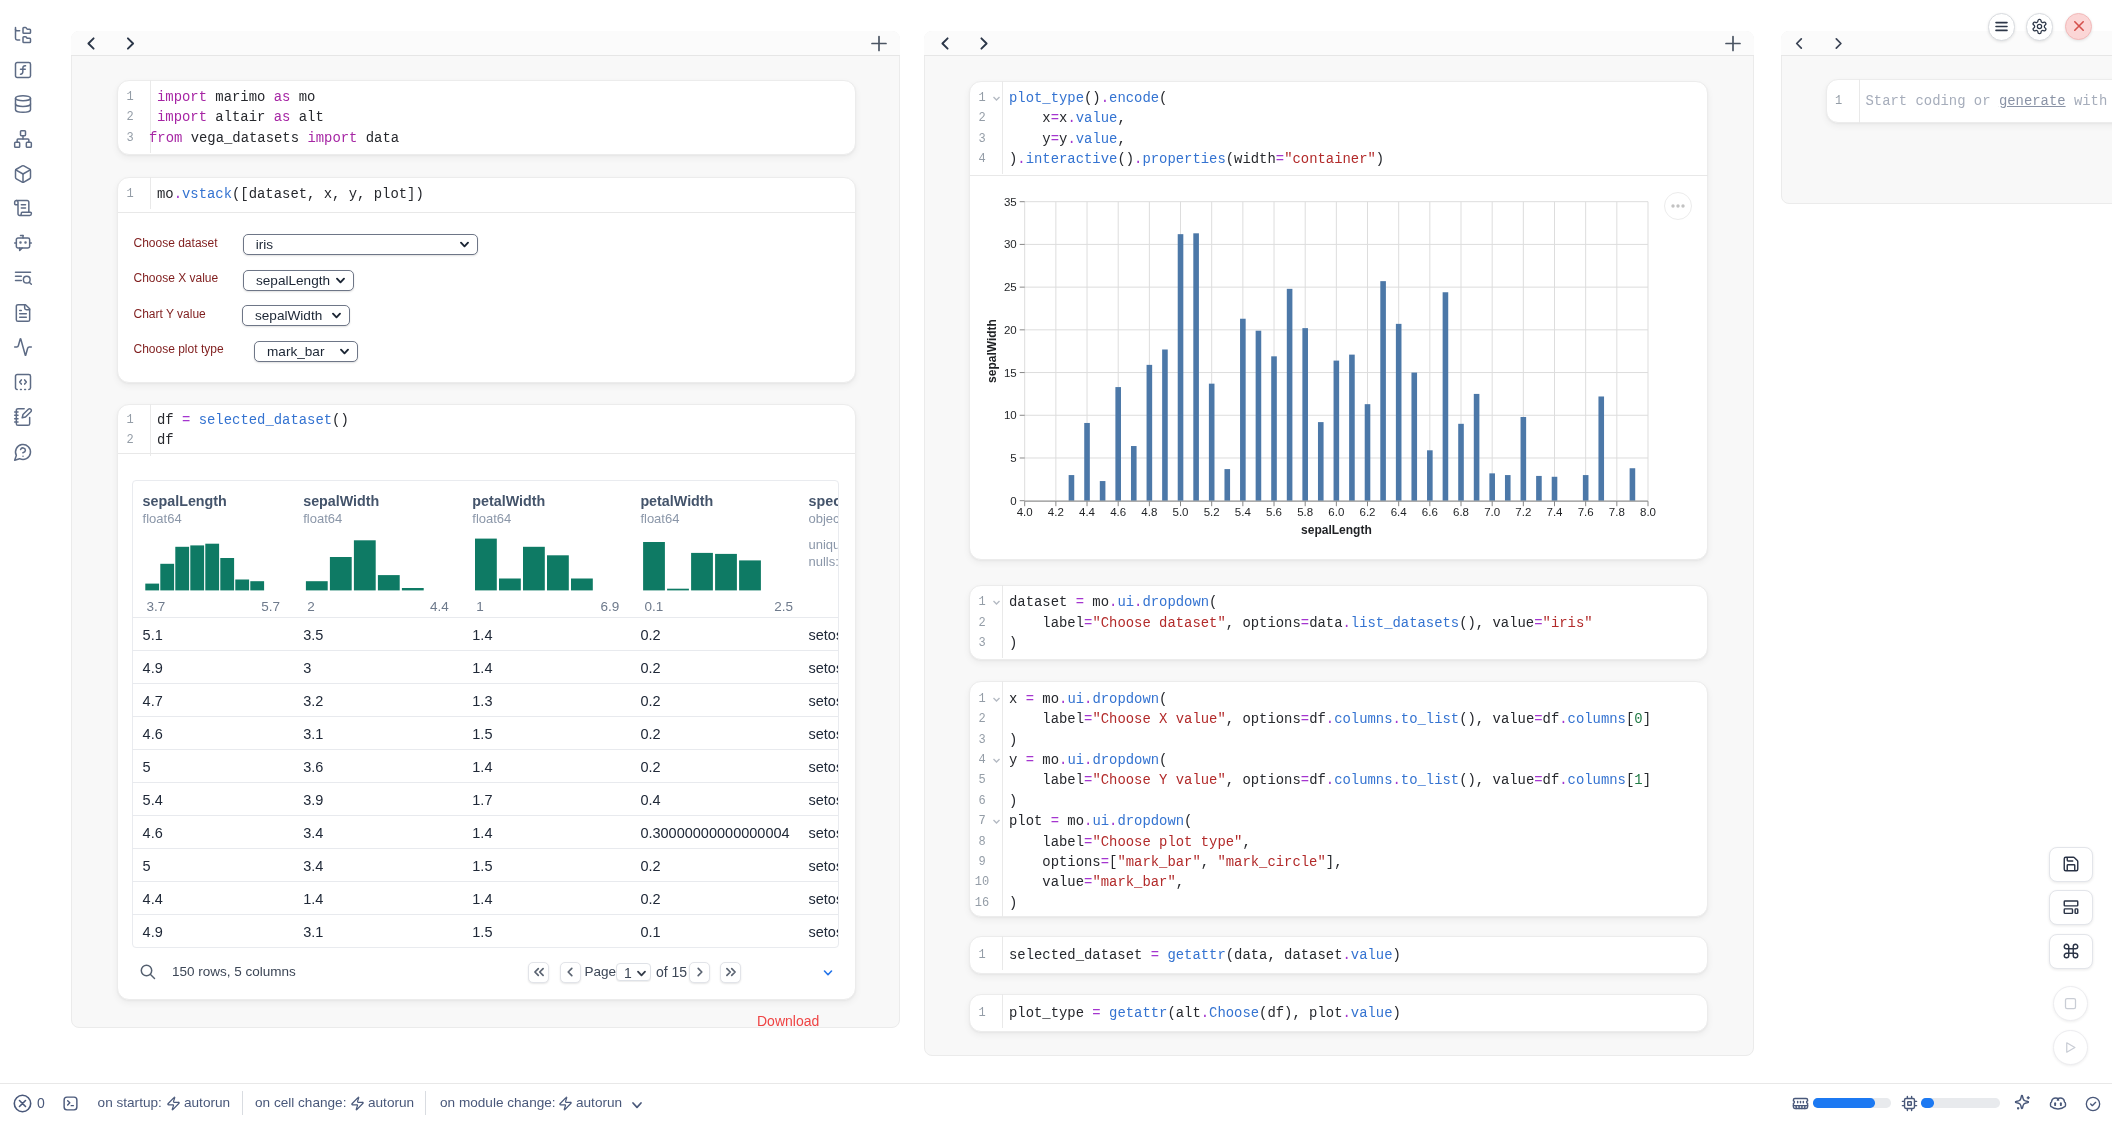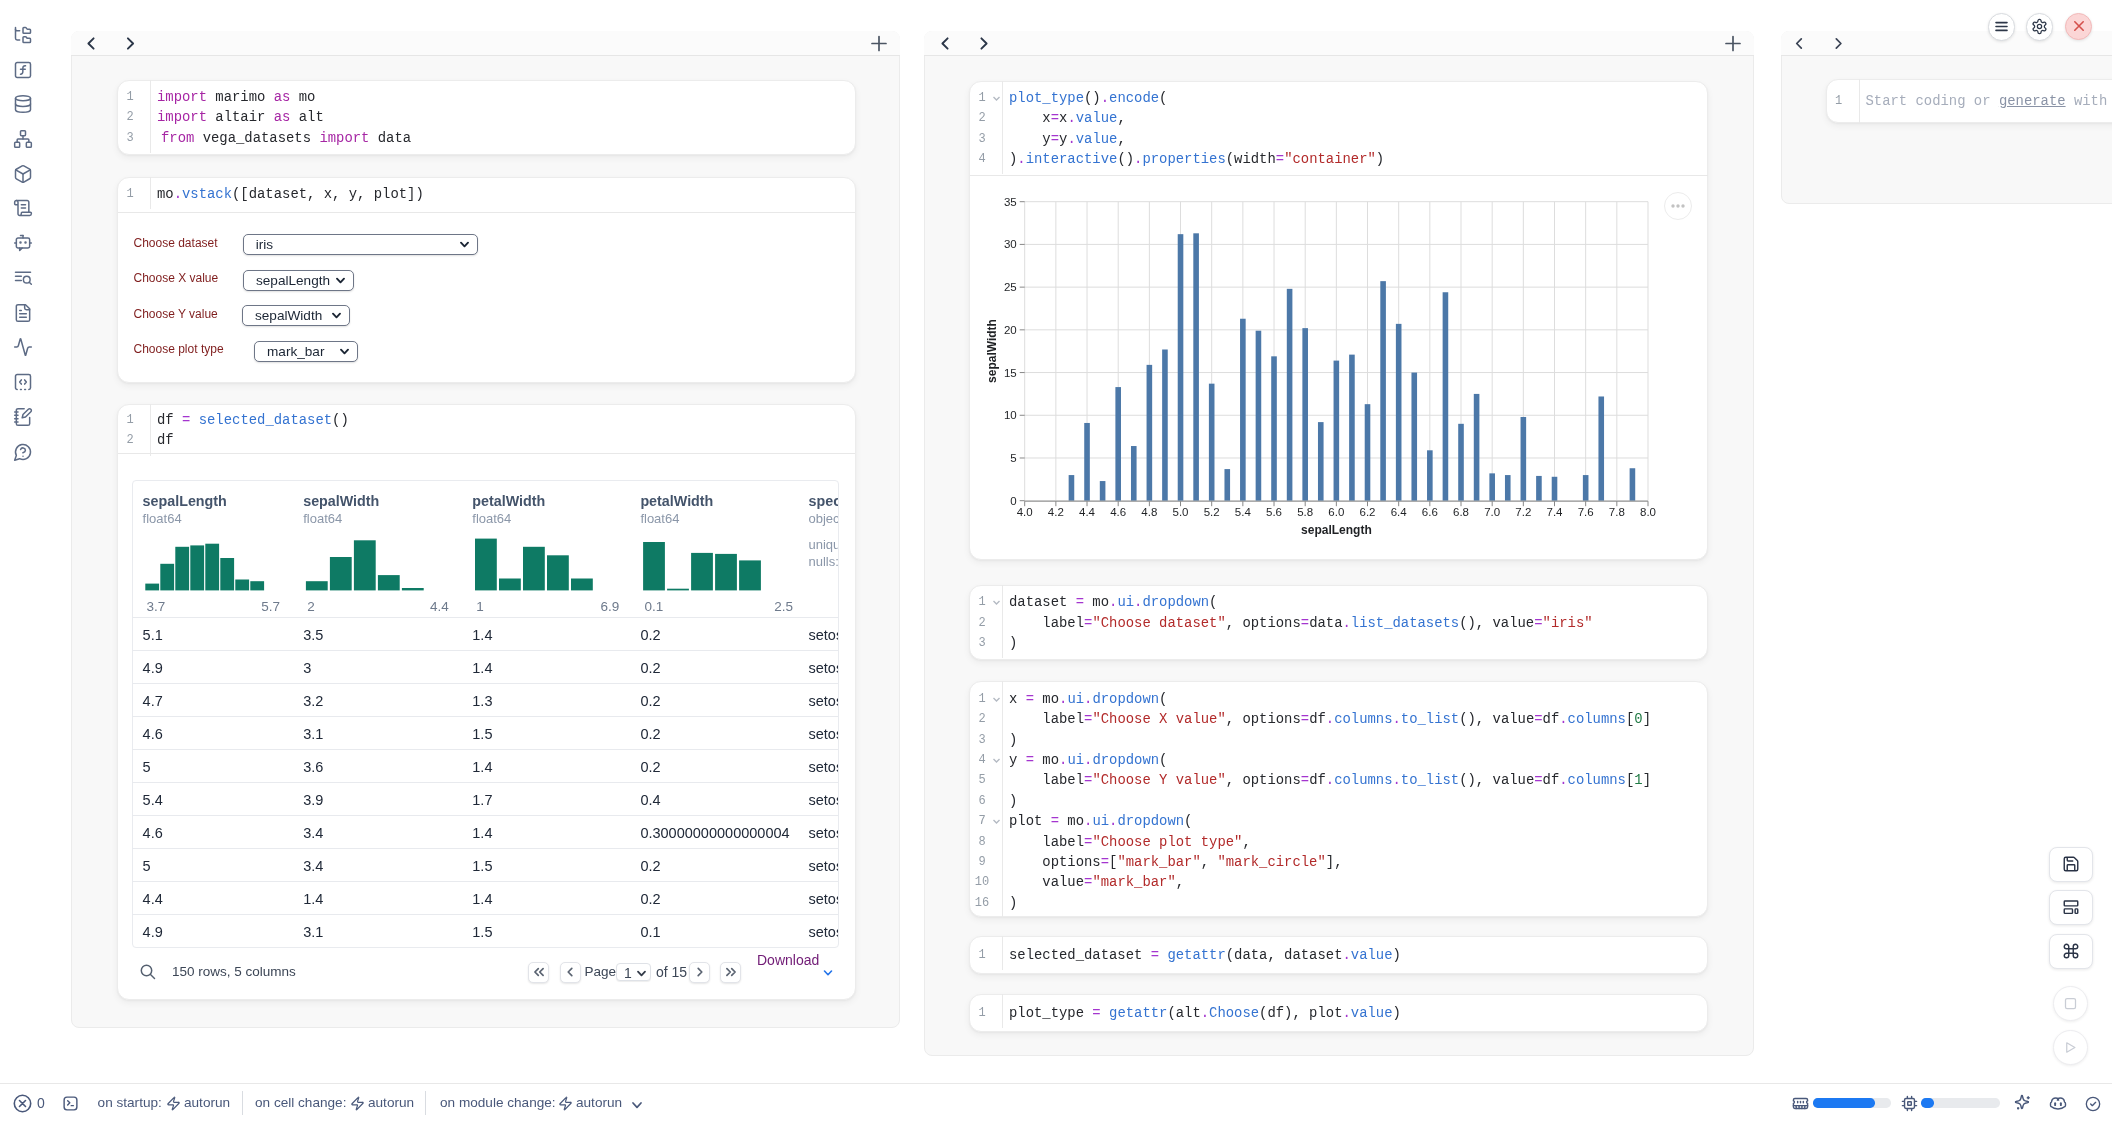--- a/index.html
+++ b/index.html
@@ -54,40 +54,40 @@
 <div class="cell" style="left:969px;top:680.7px;width:739px;height:236px"></div>
 <div class="cell" style="left:969px;top:936px;width:739px;height:38px"></div>
 <div class="cell" style="left:969px;top:993.5px;width:739px;height:38px"></div>
 <div class="cell" style="left:1825.5px;top:79.4px;width:330px;height:44px"></div>
 <div class="gut" style="left:117px;top:79.5px;height:73.69999999999999px;width:34.0px"></div>
 <div class="lno" style="left:117px;top:87.0px;width:26.0px">1</div>
 <div class="cl" style="left:157px;top:87.0px"><span class="k">import</span> marimo <span class="k">as</span> mo</div>
 <div class="lno" style="left:117px;top:107.4px;width:26.0px">2</div>
 <div class="cl" style="left:157px;top:107.4px"><span class="k">import</span> altair <span class="k">as</span> alt</div>
 <div class="lno" style="left:117px;top:127.8px;width:26.0px">3</div>
-<div class="cl" style="left:161px;top:127.8px"><span class="k">from</span> vega_datasets <span class="k">import</span> data</div>
+<div class="cl" style="left:149px;top:127.8px"><span class="k">from</span> vega_datasets <span class="k">import</span> data</div>
 <div class="gut" style="left:117px;top:176.6px;height:32.9px;width:34.0px"></div>
 <div class="lno" style="left:117px;top:184.1px;width:26.0px">1</div>
 <div class="cl" style="left:157px;top:184.1px">mo<span class="o">.</span><span class="f">vstack</span>([dataset, x, y, plot])</div>
 <div class="div" style="left:117.5px;top:211.6px;width:737.5px"></div>
 <div class="lab" style="left:133.5px;top:235.6px">Choose dataset</div>
 <div class="sel" style="left:242.8px;top:234.1px;width:235px;height:21px">
     <span>iris</span>
     <svg width="11" height="11" viewBox="0 0 11 11">
       <path d="M2 3.7 5.5 7.3 9 3.7" fill="none" stroke="#1b2534" stroke-width="1.9" stroke-linecap="round" stroke-linejoin="round"></path>
     </svg>
   </div>
 <div class="lab" style="left:133.5px;top:271.2px">Choose X value</div>
 <div class="sel" style="left:243px;top:269.7px;width:110.5px;height:21px">
     <span>sepalLength</span>
     <svg width="11" height="11" viewBox="0 0 11 11">
       <path d="M2 3.7 5.5 7.3 9 3.7" fill="none" stroke="#1b2534" stroke-width="1.9" stroke-linecap="round" stroke-linejoin="round"></path>
     </svg>
   </div>
-<div class="lab" style="left:133.5px;top:306.8px">Choose Y value</div>
+<div class="lab" style="left:133.5px;top:306.8px">Chart Y value</div>
 <div class="sel" style="left:242px;top:305.3px;width:108px;height:21px">
     <span>sepalWidth</span>
     <svg width="11" height="11" viewBox="0 0 11 11">
       <path d="M2 3.7 5.5 7.3 9 3.7" fill="none" stroke="#1b2534" stroke-width="1.9" stroke-linecap="round" stroke-linejoin="round"></path>
     </svg>
   </div>
 <div class="lab" style="left:133.5px;top:342.4px">Choose plot type</div>
 <div class="sel" style="left:254px;top:340.9px;width:104px;height:21px">
     <span>mark_bar</span>
     <svg width="11" height="11" viewBox="0 0 11 11">
@@ -234,21 +234,21 @@
 <div class="pbtn" style="left:689px;top:961.5px">
     <svg width="16" height="16" viewBox="0 0 16 16">
       <path d="M6.2 4.4 L9.8 8 L6.2 11.6" fill="none" stroke="#5b6472" stroke-width="1.7" stroke-linecap="round" stroke-linejoin="round"></path>
     </svg>
   </div>
 <div class="pbtn" style="left:720px;top:961.5px">
     <svg width="16" height="16" viewBox="0 0 16 16">
       <path d="M8.700000000000001 4.6 L12.1 8 L8.700000000000001 11.4 M3.8999999999999995 4.6 L7.3 8 L3.8999999999999995 11.4" fill="none" stroke="#5b6472" stroke-width="1.7" stroke-linecap="round" stroke-linejoin="round"></path>
     </svg>
   </div>
-<div class="ftext" style="left:757px;top:952px;color:#701a75">Download</div>
+<div class="ftext" style="left:757px;top:1013px;color:#ef4444">Download</div>
 <svg class="abs" style="left:822px;top:967px" width="12" height="12" viewBox="0 0 12 12">
     <path d="M2.5 4 6 7.7 9.5 4" fill="none" stroke="#2273e9" stroke-width="1.6" stroke-linecap="round" stroke-linejoin="round"></path>
   </svg>
 <div class="gut" style="left:969px;top:80.9px;height:93.6px;width:34.0px"></div>
 <div class="lno" style="left:969px;top:87.9px;width:26.0px">1</div>
 <svg class="abs" style="left:992.0px;top:93.9px" width="9" height="9" viewBox="0 0 9 9">
     <path d="M1.5 3 4.5 6 7.5 3" fill="none" stroke="#b4bac3" stroke-width="1.4"></path>
   </svg>
 <div class="cl" style="left:1009px;top:87.9px"><span class="f">plot_type</span>()<span class="o">.</span><span class="f">encode</span>(</div>
 <div class="lno" style="left:969px;top:108.30000000000001px;width:26.0px">2</div>

